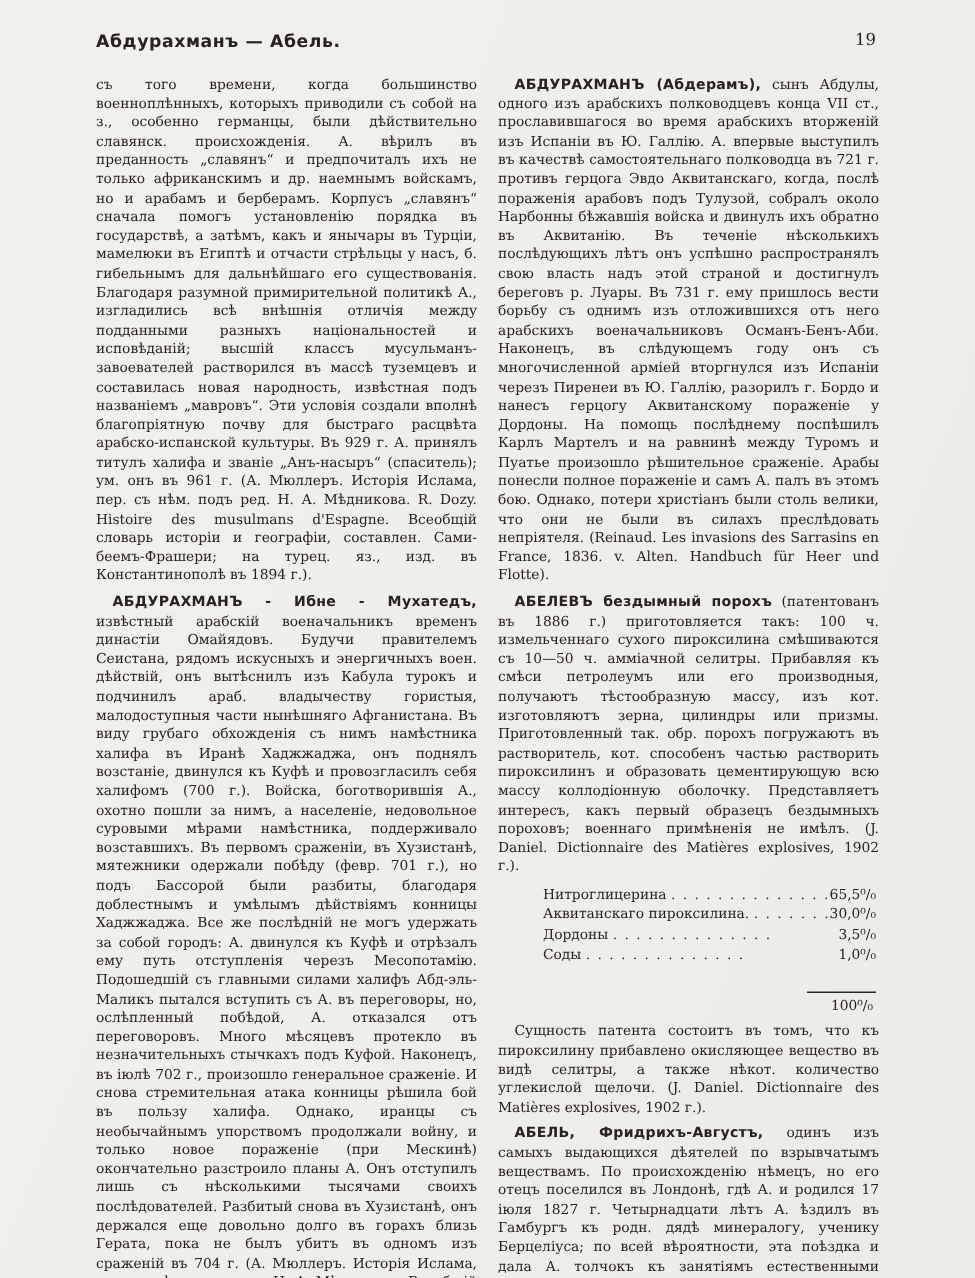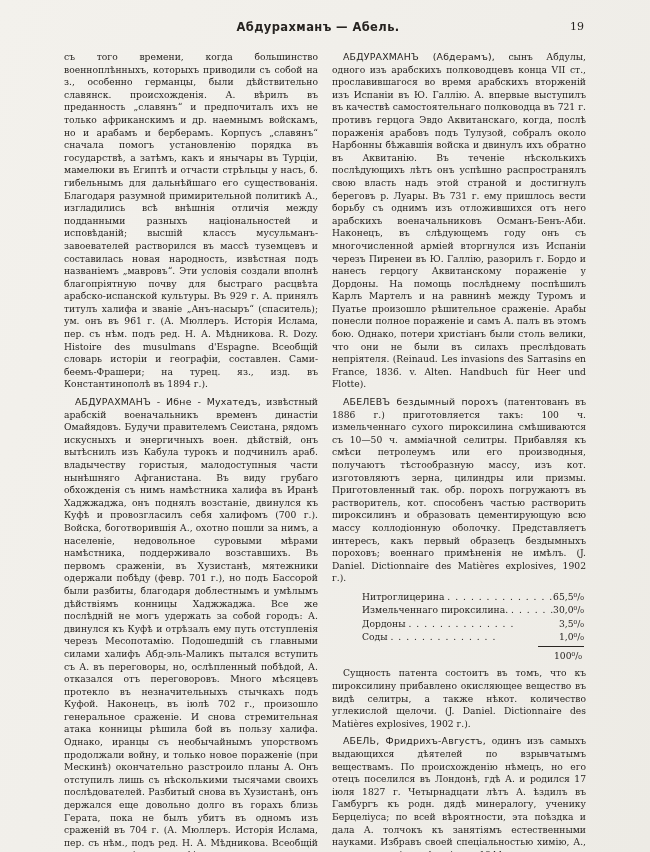--- a/index.html
+++ b/index.html
@@ -9,47 +9,47 @@
     color: var(--ink, #262320);
     font-family: "DejaVu Serif", serif;
   }
   .page {
     position:relative; width:650px; height:852px;
     padding:20px 64px 0 64px;
     background: linear-gradient(112deg, #f3f1ec 0%, #f0eee9 55%, #edebe5 100%);
   }
   .header { position:relative; height:17px; width:100%; }
   .running-title {
-    position:absolute; left:0; right:14px; text-align:center;
+    position:absolute; left:0; right:14px; text-align:left;
     font-family:"DejaVu Sans", sans-serif; font-weight:bold;
     font-size:11.5px; letter-spacing:0.4px;
   }
   .page-number {
     position:absolute; right:2px; top:0;
     font-size:11px; font-family:"DejaVu Serif", serif;
   }
   .columns { display:flex; gap:14px; margin-top:14px; }
   .col {
     width:254px; font-size:9.2px; line-height:12.6px;
     text-align:justify; text-justify:inter-word;
   }
   p.para { margin:0; }
   p.ind { text-indent:11px; }
   p.gap { margin-top:5px; }
   .b {
-    font-family:"DejaVu Sans", sans-serif; font-weight:normal;
+    font-family:"DejaVu Sans", sans-serif; font-weight:bold;
     font-size:9.4px; letter-spacing:0.2px;
   }
   .i { }
   .mix-table { margin:5px 2px 4px 30px; }
   .mrow { display:flex; align-items:flex-start; line-height:13.5px; }
   .mlabel { white-space:nowrap; }
   .mdots { flex:1 1 auto; overflow:hidden; white-space:nowrap; padding:0 3px; letter-spacing:1px; }
   .mval { white-space:nowrap; margin-left:auto; }
-  .mrow.total { justify-content:flex-end; margin-top:2px; }
+  .mrow.total { justify-content:flex-end; margin-top:17px; }
   .total-val { border-top:1px solid #2a2622; padding:2px 2px 0 16px; }
 </style>
 </head>
 <body>
 
 <div class="page">
   <div class="header">
     <div class="running-title">Абдурахманъ — Абель.</div>
     <div class="page-number">19</div>
   </div>
@@ -61,21 +61,21 @@
     <div class="col">
         <p class="para ind"><span class="b">АБДУРАХМАНЪ (Абдерамъ),</span><span> сынъ Абдулы, одного изъ арабскихъ полководцевъ конца VII ст., прославившагося во время арабскихъ вторженій изъ Испаніи въ Ю. Галлію. А. впервые выступилъ въ качествѣ самостоятельнаго полководца въ 721 г. противъ герцога Эвдо Аквитанскаго, когда, послѣ пораженія арабовъ подъ Тулузой, собралъ около Нарбонны бѣжавшія войска и двинулъ ихъ обратно въ Аквитанію. Въ теченіе нѣсколькихъ послѣдующихъ лѣтъ онъ успѣшно распространялъ свою власть надъ этой страной и достигнулъ береговъ р. Луары. Въ 731 г. ему пришлось вести борьбу съ однимъ изъ отложившихся отъ него арабскихъ военачальниковъ Османъ-Бенъ-Аби. Наконецъ, въ слѣдующемъ году онъ съ многочисленной арміей вторгнулся изъ Испаніи черезъ Пиренеи въ Ю. Галлію, разорилъ г. Бордо и нанесъ герцогу Аквитанскому пораженіе у Дордоны. На помощь послѣднему поспѣшилъ Карлъ Мартелъ и на равнинѣ между Туромъ и Пуатье произошло рѣшительное сраженіе. Арабы понесли полное пораженіе и самъ А. палъ въ этомъ бою. Однако, потери христіанъ были столь велики, что они не были въ силахъ преслѣдовать непріятеля. (</span><span class="i">Reinaud</span><span>. Les invasions des Sarrasins en France, 1836. </span><span class="i">v. Alten</span><span>. Handbuch für Heer und Flotte).</span></p>
         <p class="para ind gap"><span class="b">АБЕЛЕВЪ бездымный порохъ</span><span> (патентованъ въ 1886 г.) приготовляется такъ: 100 ч. измельченнаго сухого пироксилина смѣшиваются съ 10—50 ч. амміачной селитры. Прибавляя къ смѣси петролеумъ или его производныя, получаютъ тѣстообразную массу, изъ кот. изготовляютъ зерна, цилиндры или призмы. Приготовленный так. обр. порохъ погружаютъ въ растворитель, кот. способенъ частью растворить пироксилинъ и образовать цементирующую всю массу коллодіонную оболочку. Представляетъ интересъ, какъ первый образецъ бездымныхъ пороховъ; военнаго примѣненія не имѣлъ. (</span><span class="i">J. Daniel</span><span>. Dictionnaire des Matières explosives, 1902 г.).</span></p>
         <div class="mix-table">
           <div class="mrow">
             <span class="mlabel">Нитроглицерина</span>
             <span class="mdots"> .  .  .  .  .  .  .  .  .  .  .  .  .  .</span>
             <span class="mval">65,5⁰/₀</span>
           </div>
           <div class="mrow">
-            <span class="mlabel">Измельченнаго пироксилина.</span>
+            <span class="mlabel">Аквитанскаго пироксилина.</span>
             <span class="mdots"> .  .  .  .  .  .  .  .  .  .  .  .  .  .</span>
             <span class="mval">30,0⁰/₀</span>
           </div>
           <div class="mrow">
             <span class="mlabel">Дордоны</span>
             <span class="mdots"> .  .  .  .  .  .  .  .  .  .  .  .  .  .</span>
             <span class="mval">3,5⁰/₀</span>
           </div>
           <div class="mrow">
             <span class="mlabel">Соды</span>

